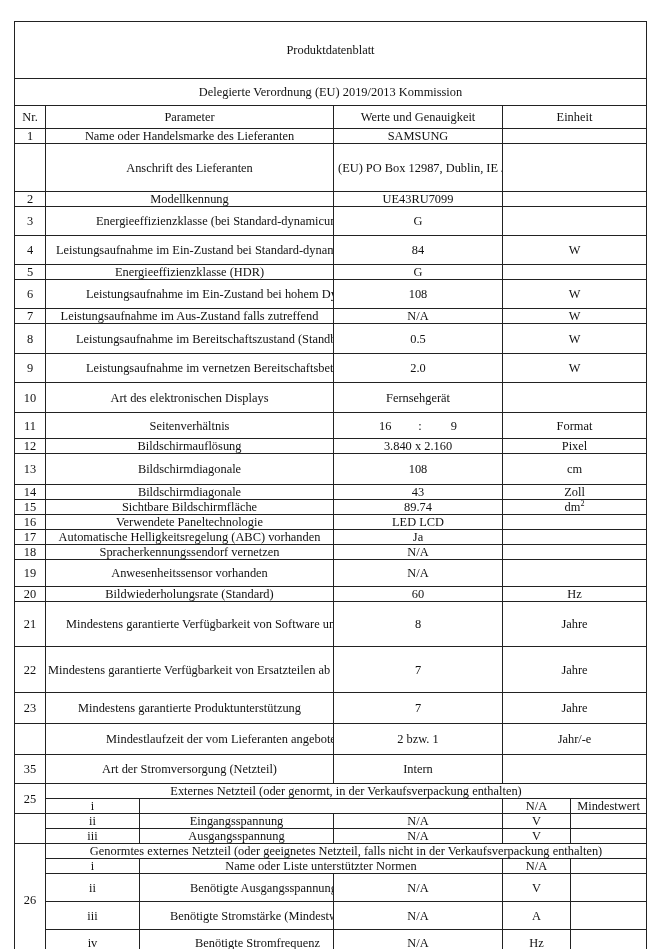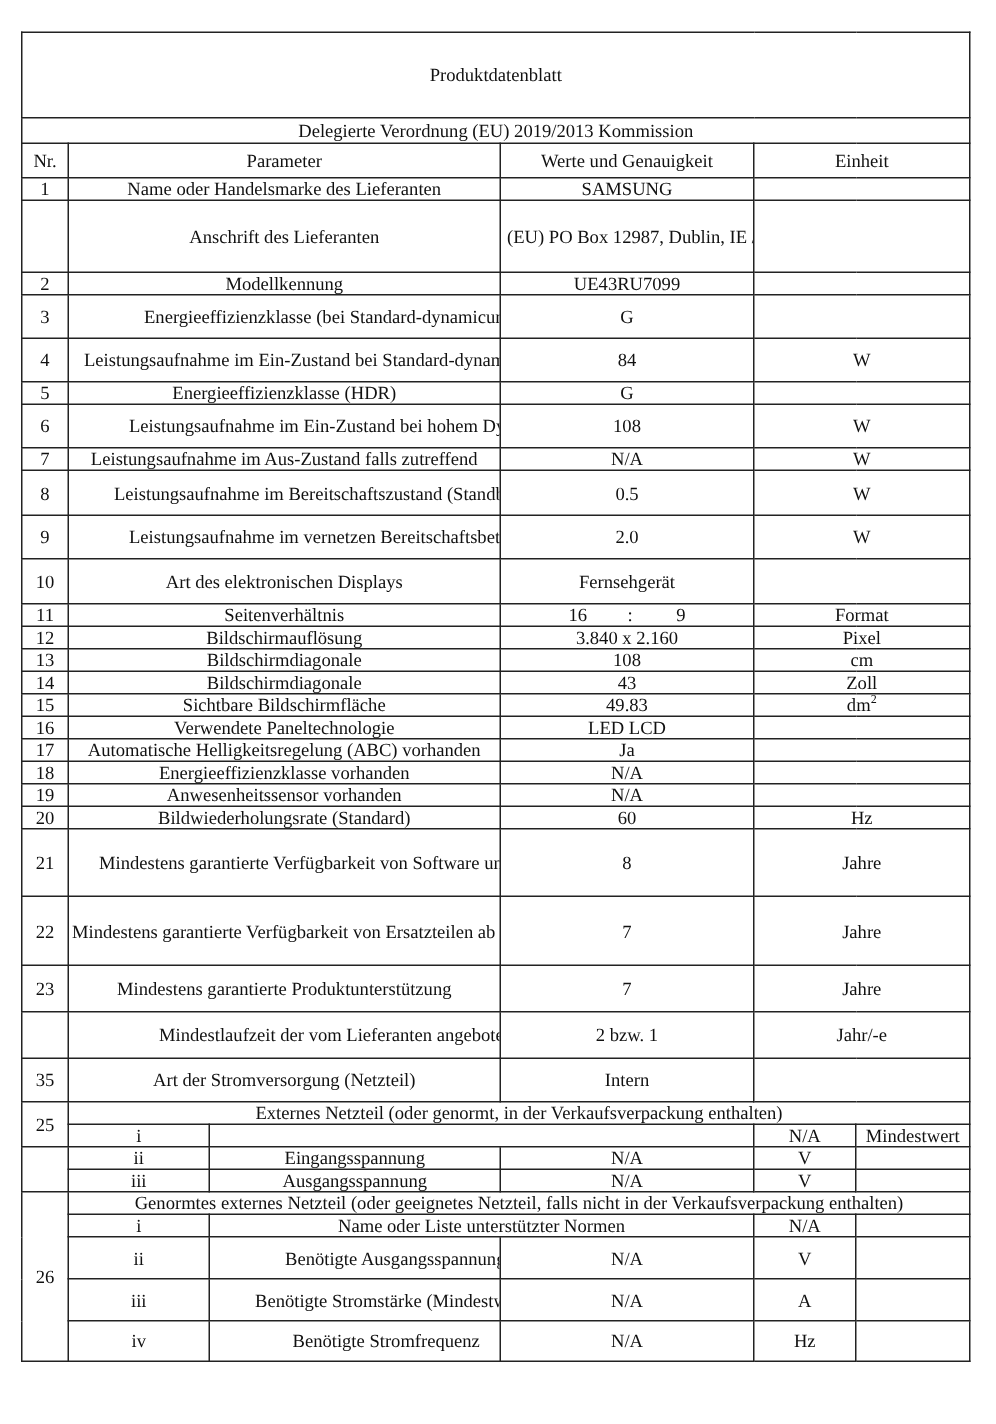--- a/index.html
+++ b/index.html
@@ -28,21 +28,21 @@
     <col style="width:94px">
     <col style="width:194px">
     <col style="width:169px">
     <col style="width:68px">
     <col style="width:76px">
   </colgroup>
   <tbody>
       <tr style="height:57px">
     <td colspan="6" class="title">Produktdatenblatt</td>
   </tr>
-  <tr style="height:17px">
+  <tr style="height:27px">
     <td colspan="6" class="subtitle">Delegierte Verordnung (EU) 2019/2013 Kommission</td>
   </tr>
   <tr style="height:23px">
     <td>Nr.</td>
     <td colspan="2">Parameter</td>
     <td>Werte und Genauigkeit</td>
     <td colspan="2">Einheit</td>
   </tr>
 
   <tr style="height:14px">
@@ -104,69 +104,69 @@
     <td colspan="2" class="wrap" style="padding:0 40px">Leistungsaufnahme im vernetzen Bereitschaftsbetrieb, falls zutreffend</td>
     <td>2.0</td>
     <td colspan="2">W</td>
   </tr>
   <tr style="height:30px">
     <td>10</td>
     <td colspan="2">Art des elektronischen Displays</td>
     <td>Fernsehgerät</td>
     <td colspan="2"></td>
   </tr>
-  <tr style="height:15px">
+  <tr style="height:26px">
     <td>11</td>
     <td colspan="2">Seitenverhältnis</td>
     <td class="ratio"><span class="a">16</span><span class="b">:</span><span class="c">9</span></td>
     <td colspan="2">Format</td>
   </tr>
   <tr style="height:14px">
     <td>12</td>
     <td colspan="2">Bildschirmauflösung</td>
     <td>3.840 x 2.160</td>
     <td colspan="2">Pixel</td>
   </tr>
-  <tr style="height:15px">
+  <tr style="height:31px">
     <td>13</td>
     <td colspan="2">Bildschirmdiagonale</td>
     <td>108</td>
     <td colspan="2">cm</td>
   </tr>
   <tr style="height:14px">
     <td>14</td>
     <td colspan="2">Bildschirmdiagonale</td>
     <td>43</td>
     <td colspan="2">Zoll</td>
   </tr>
   <tr style="height:15px">
     <td>15</td>
     <td colspan="2">Sichtbare Bildschirmfläche</td>
-    <td>49.83</td>
+    <td>89.74</td>
     <td colspan="2"><span>dm</span><sup>2</sup></td>
   </tr>
   <tr style="height:14px">
     <td>16</td>
     <td colspan="2">Verwendete Paneltechnologie</td>
     <td>LED LCD</td>
     <td colspan="2"></td>
   </tr>
   <tr style="height:15px">
     <td>17</td>
     <td colspan="2">Automatische Helligkeitsregelung (ABC) vorhanden</td>
     <td>Ja</td>
     <td colspan="2"></td>
   </tr>
   <tr style="height:14px">
     <td>18</td>
-    <td colspan="2">Energieeffizienzklasse vorhanden</td>
-    <td>N/A</td>
-    <td colspan="2"></td>
-  </tr>
-  <tr style="height:15px">
+    <td colspan="2">Spracherkennungssendorf vernetzen</td>
+    <td>N/A</td>
+    <td colspan="2"></td>
+  </tr>
+  <tr style="height:27px">
     <td>19</td>
     <td colspan="2">Anwesenheitssensor vorhanden</td>
     <td>N/A</td>
     <td colspan="2"></td>
   </tr>
   <tr style="height:14px">
     <td>20</td>
     <td colspan="2">Bildwiederholungsrate (Standard)</td>
     <td>60</td>
     <td colspan="2">Hz</td>

